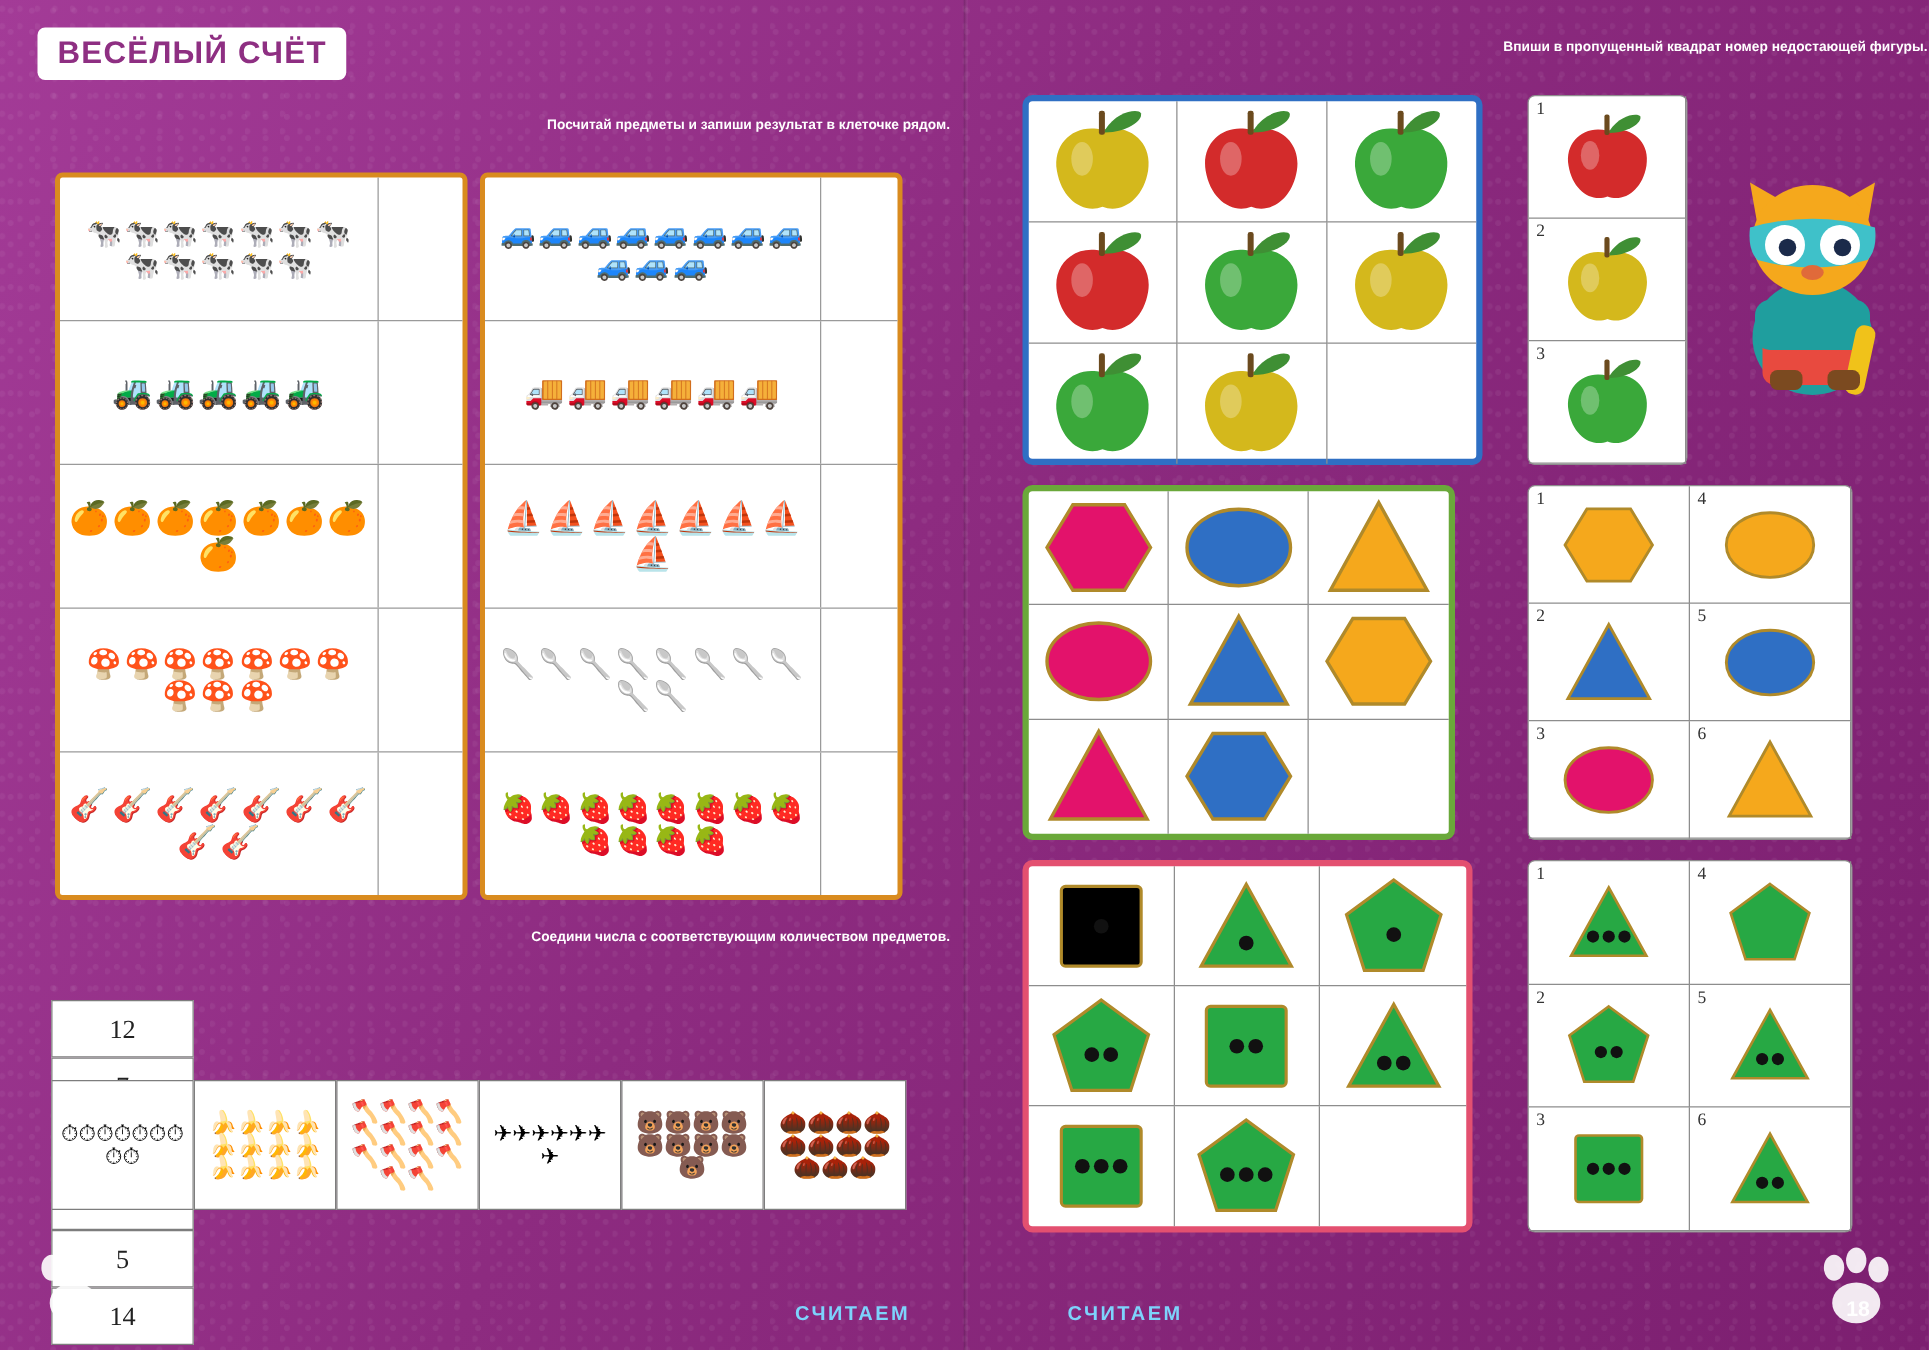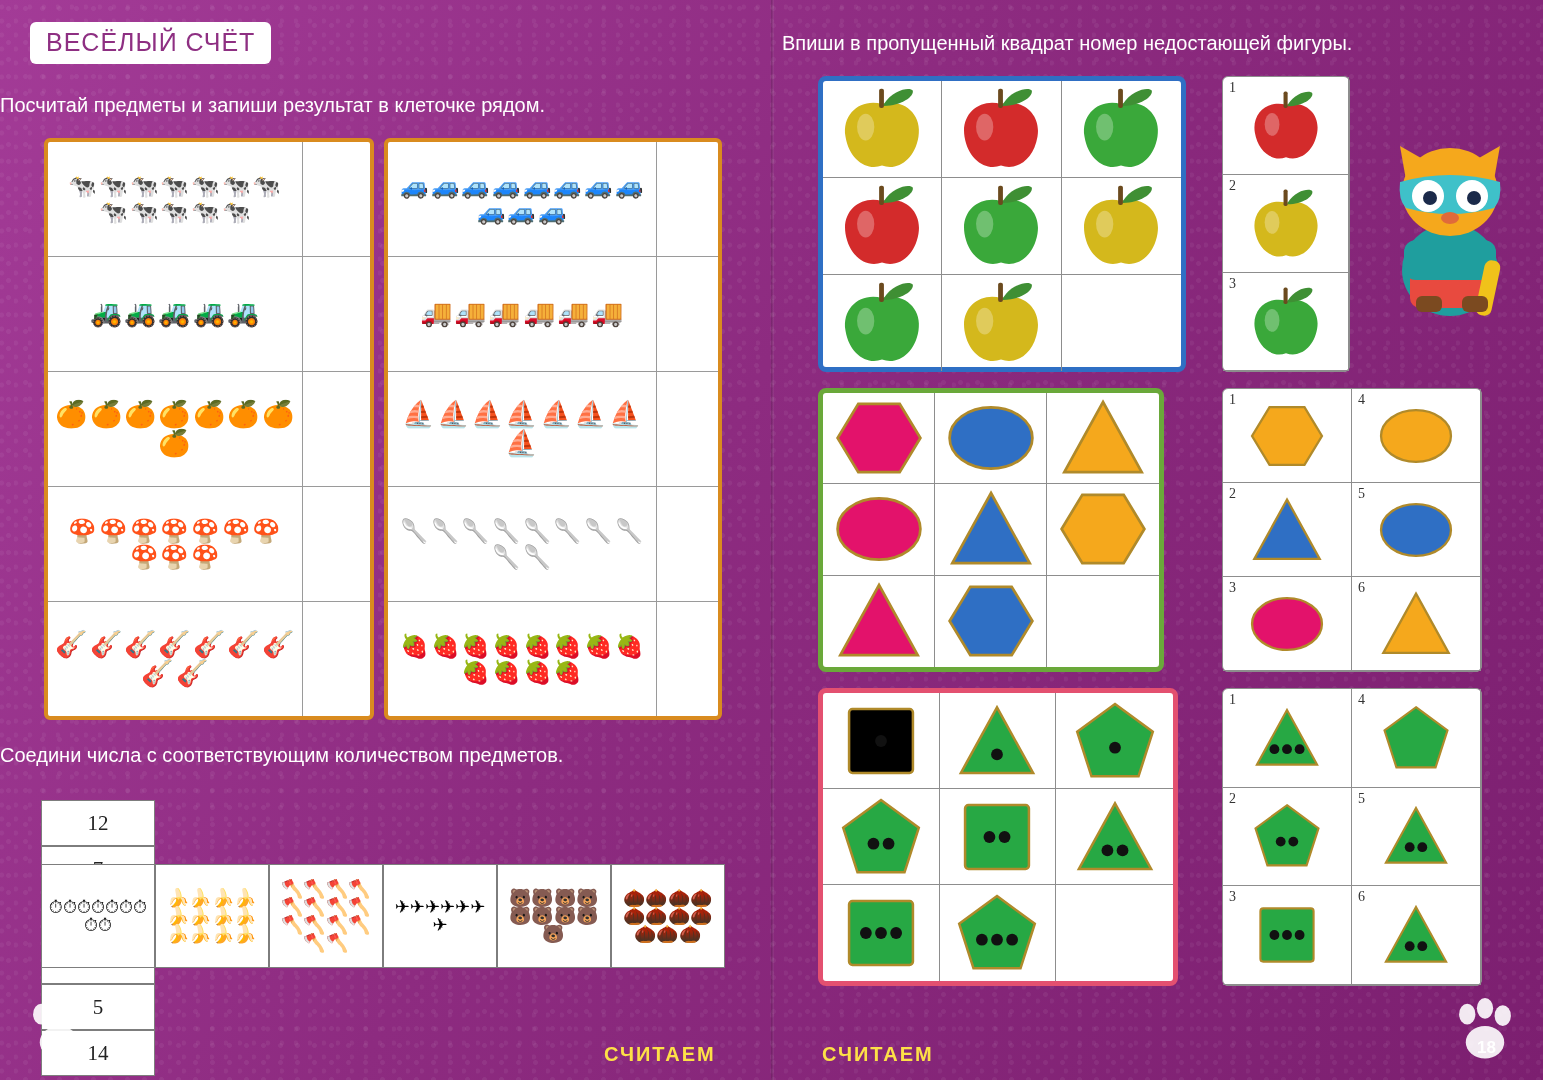--- a/index.html
+++ b/index.html
@@ -25,27 +25,27 @@
     background-size:17px 17px;
     pointer-events:none;
   }
   .spine{
     position:absolute; left:771px; top:0; width:3px; height:1080px;
     background:linear-gradient(to right, rgba(0,0,0,0.18), rgba(255,255,255,0.08));
   }
   .title-badge{
     position:absolute; left:30px; top:22px;
     background:#ffffff; color:#8e2f82;
-    font-weight:normal; font-size:25px; letter-spacing:1px;
+    font-weight:bold; font-size:25px; letter-spacing:1px;
     padding:6px 16px 7px 16px; border-radius:6px;
     font-family:"Liberation Sans", sans-serif;
   }
   .instr{
-    position:absolute; color:#fff; font-size:20px; font-weight:normal;
-    text-align:left; width:100%;
+    position:absolute; color:#fff; font-size:11px; font-weight:bold;
+    text-align:right; width:100%;
   }
   
   .count-table{
     position:absolute; background:#fff;
     border:4px solid #d98b1f; border-radius:6px;
     display:flex; flex-direction:column;
   }
   .count-row{ flex:1; display:flex; border-bottom:1.5px solid #9a9a9a; }
   .count-row:last-child{ border-bottom:none; }
   .count-items{ flex:1; display:flex; flex-wrap:wrap; align-items:center; justify-content:center;
@@ -86,21 +86,21 @@
   .opt .n{ position:absolute; left:6px; top:3px; font-size:14px; color:#333;
            font-family:"Liberation Serif", serif; }
   
   .paw{
     position:absolute; width:74px; height:74px; color:#fff;
   }
   .pagenum{
     position:absolute; color:#fff; font-size:17px; font-weight:bold;
   }
   .footer-label{
-    position:absolute; color:#fde047; font-size:20px; letter-spacing:2px; font-weight:bold;
+    position:absolute; color:#7dd3fc; font-size:16px; letter-spacing:2px; font-weight:bold;margin-left:32px;
   }
   .cat{ position:absolute; }
 </style>
 </head>
 <body>
 
 <div id="page"></div>
 <div class="spine"></div>
 
 <div class="title-badge">ВЕСЁЛЫЙ СЧЁТ</div>

